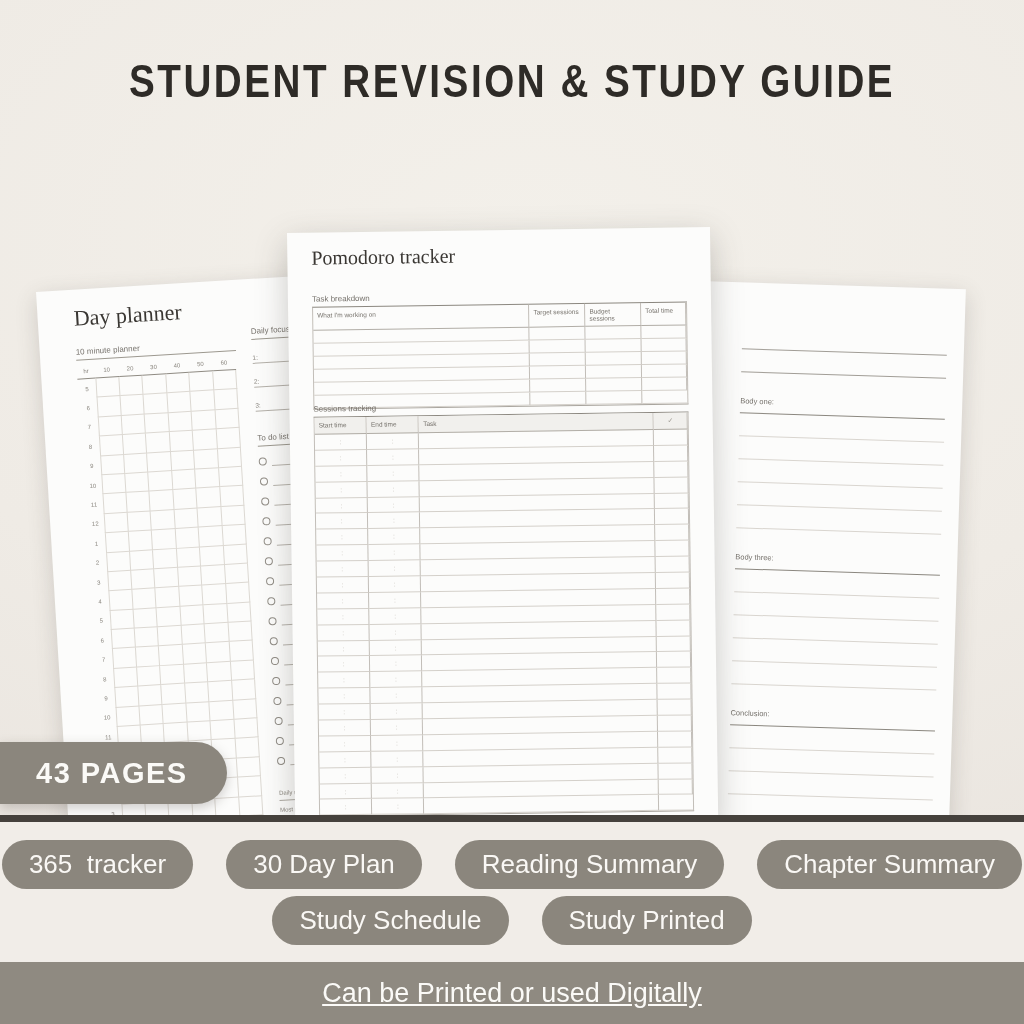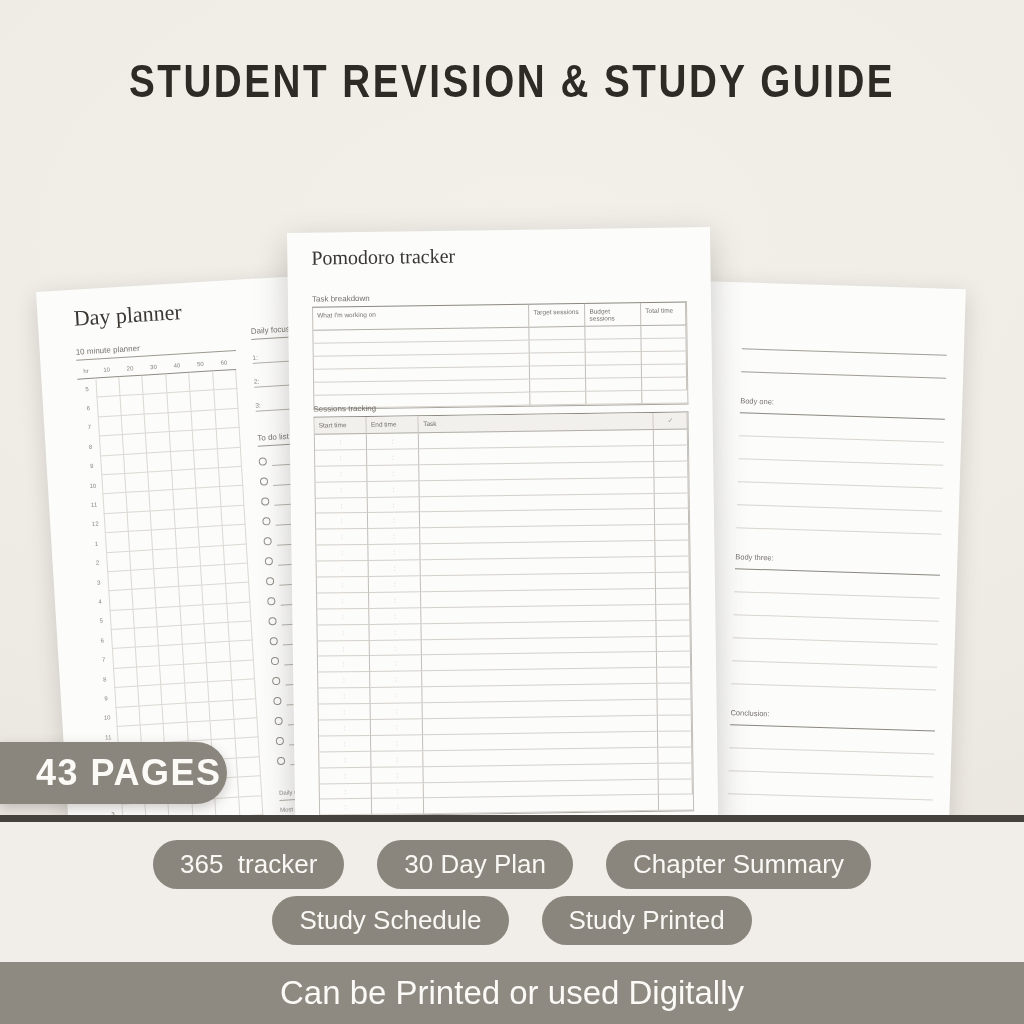--- a/index.html
+++ b/index.html
@@ -67,31 +67,31 @@
   .ch-content { position:absolute; left:44px; top:44px; width:205px; }
   .ch-topline { border-bottom:1px solid #a19d96; height:23px; }
   .ch-label { font-size:7.5px; color:#77736d; margin-top:24px; }
   .ch-underline { border-bottom:1.4px solid #8b877f; height:8px; }
   .ch-line { border-bottom:1px solid #d9d5cf; height:23px; }
 
   
   .badge { position:absolute; left:0; top:742px; width:227px; height:62px; background:#8b867d;
            border-radius:0 31px 31px 0; display:flex; align-items:center; padding-left:36px; z-index:6;
            box-shadow:0 4px 12px rgba(70,64,58,.25); }
-  .badge span { color:#fbfaf7; font-size:36px; font-weight:bold; letter-spacing:1.5px; }
+  .badge span { color:#fbfaf7; font-size:29px; font-weight:bold; letter-spacing:1.5px; }
 
   
   .divider { position:absolute; left:0; top:815px; width:1024px; height:7px; background:#45413c; z-index:7; }
   .pills-section { position:absolute; left:0; top:822px; width:1024px; height:140px; background:#f1ede8;
                    display:flex; flex-direction:column; align-items:center; justify-content:center; gap:7px; z-index:7; }
   .pill-row { display:flex; gap:33px; }
   .pill { background:#8b867d; color:#faf8f5; border-radius:28px; padding:9px 27px; font-size:26px; white-space:pre; }
   .footer-bar { position:absolute; left:0; top:962px; width:1024px; height:62px; background:#8f8a81;
                 display:flex; align-items:center; justify-content:center; z-index:7; }
-  .footer-bar span { color:#fbfaf7; font-size:33px; }
+  .footer-bar span { color:#fbfaf7; font-size:27px;text-decoration:underline; }
 </style>
 </head>
 <body>
 
 <div class="canvas">
 
   <div class="photo-area">
 
     <div class="sheet page-left">
       <div class="dp-title">Day planner</div>
@@ -528,20 +528,21 @@
     <div class="title-line1">
       <span class="cond">STUDENT REVISION &amp; STUDY GUIDE</span>
     </div>
   </div>
 
   <div class="divider"></div>
   <div class="pills-section">
     <div class="pill-row" id="pill-row1">
         <div class="pill">365  tracker</div>
         <div class="pill">30 Day Plan</div>
+        <div class="pill">Reading Summary</div>
         <div class="pill">Chapter Summary</div>
       </div>
     <div class="pill-row" id="pill-row2">
         <div class="pill">Study Schedule</div>
         <div class="pill">Study Printed</div>
       </div>
   </div>
   <div class="footer-bar">
     <span>Can be Printed or used Digitally</span>
   </div>

